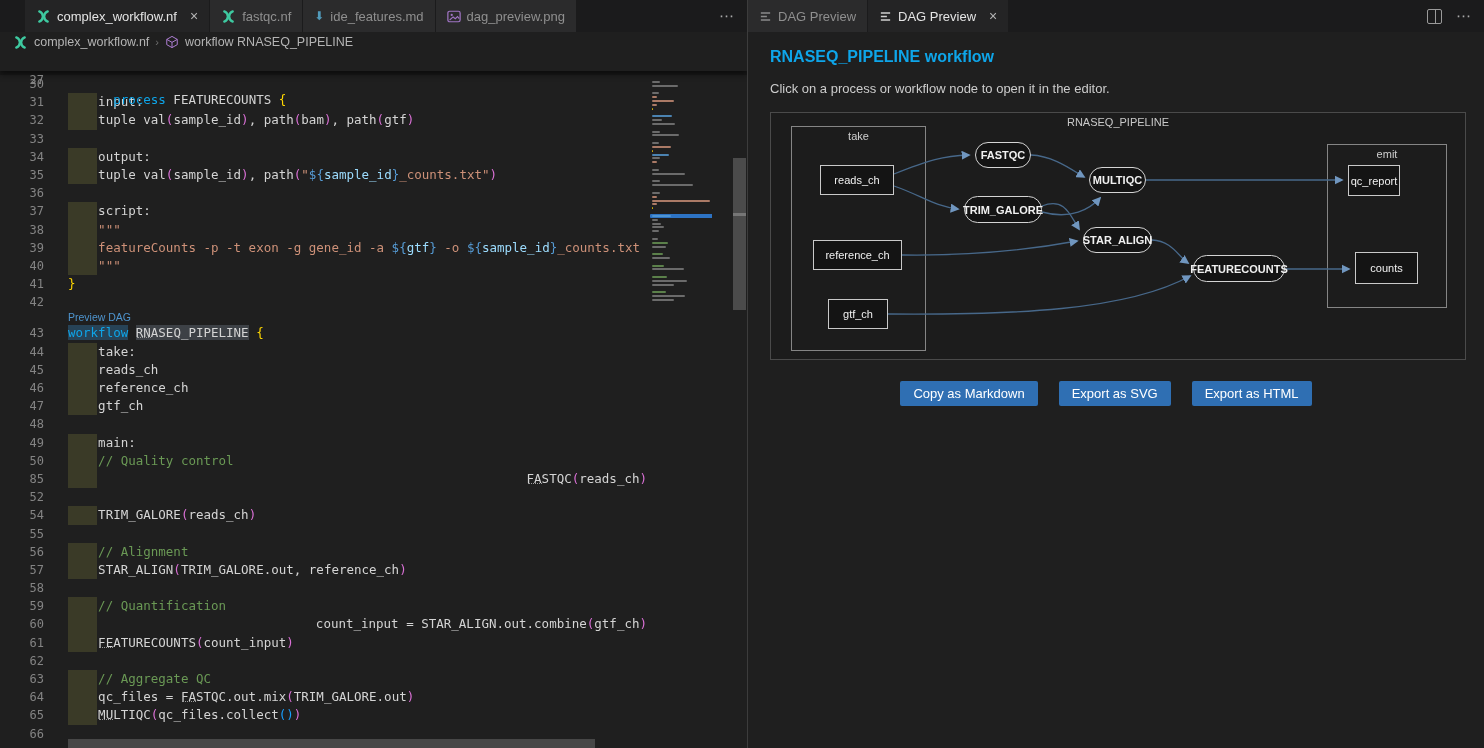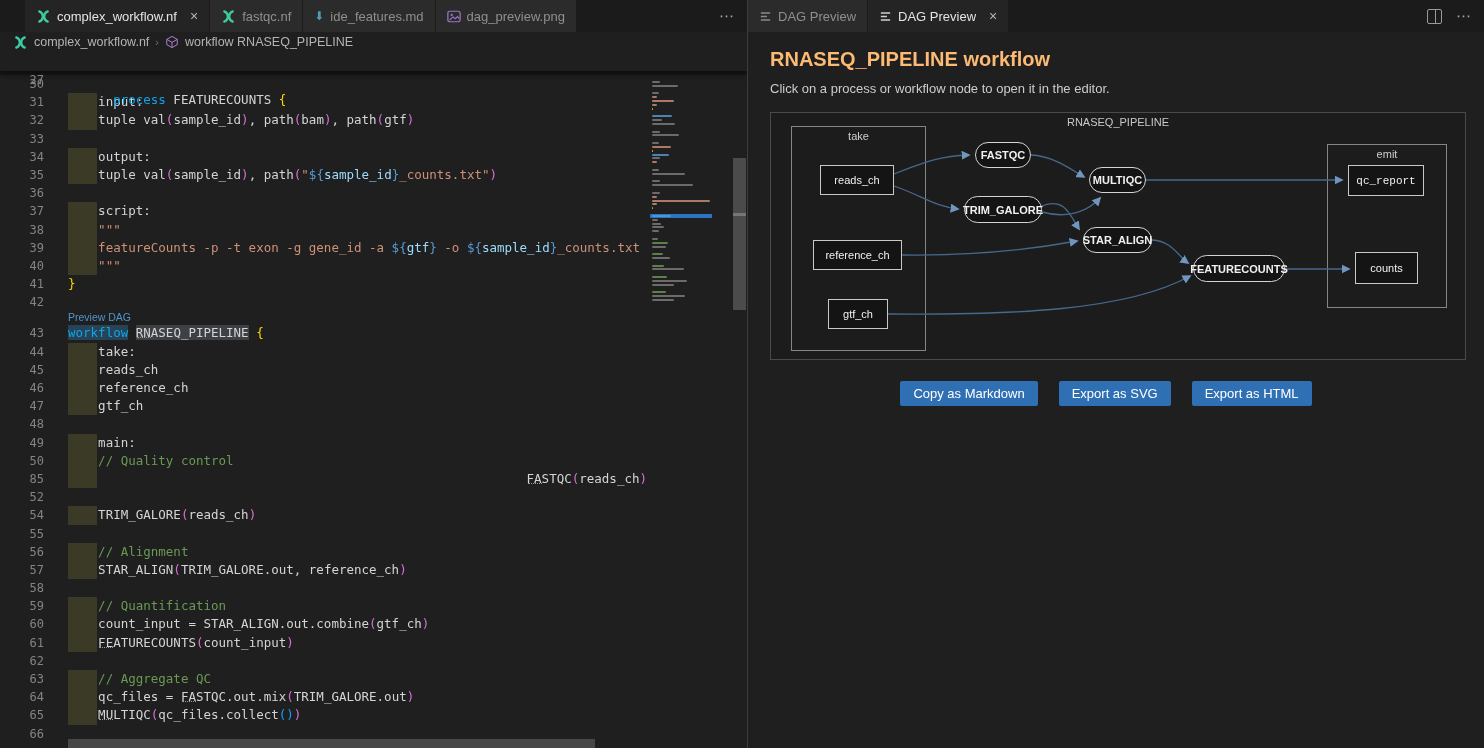--- a/index.html
+++ b/index.html
@@ -45,21 +45,21 @@
   .stickystrip{position:absolute;left:0;top:19px;right:0;height:4px;background:#191919;z-index:5;}
   
   .minimap{position:absolute;left:650px;top:2px;width:62px;bottom:12px;overflow:hidden;}
   .mm-bar{position:absolute;height:2px;border-radius:1px;}
   .vthumb{position:absolute;left:733px;top:106px;width:13px;height:152px;background:#4b4b4b;cursor:pointer;}
   .vmark{position:absolute;left:733px;top:161px;width:13px;height:3px;background:#9b9b9b;opacity:.55;}
   .hthumb{position:absolute;left:68px;bottom:0;width:527px;height:9px;background:#474747;cursor:pointer;}
   .group-divider{position:absolute;left:747px;top:0;width:1px;height:748px;background:#3c3c3c;}
   
   .panel{position:absolute;left:748px;top:32px;width:736px;height:716px;background:#1f1f1f;}
-  .panel-title{position:absolute;left:22px;top:16px;font-size:20px;font-weight:bold;color:#fdba74;}
+  .panel-title{position:absolute;left:22px;top:16px;font-size:16px;font-weight:bold;color:#0ea5e9;}
   .panel-sub{position:absolute;left:22px;top:49px;font-size:13px;color:#cccccc;}
   .dag{position:absolute;left:22px;top:80px;width:694px;height:246px;border:1px solid #4a4a4a;background:#1c1c1c;}
   .dag-title{position:absolute;top:3px;left:0;right:0;text-align:center;font-size:11px;color:#c9c9c9;}
   .dag svg{position:absolute;left:0;top:0;z-index:1;}
   .dag-group{position:absolute;border:1px solid #858585;z-index:0;}
   .dag-group .glabel{position:absolute;top:3px;left:0;right:0;text-align:center;font-size:11px;color:#cfcfcf;}
   .dag-node{position:absolute;display:flex;align-items:center;justify-content:center;z-index:2;
             background:#141414;color:#f0f0f0;font-size:11px;cursor:pointer;box-sizing:border-box;}
   .dag-node.channel{border:1.4px solid #c9c9c9;}
   .dag-node.process{border:1.8px solid #d4d4d4;border-radius:14px;font-weight:bold;font-size:11px;}
@@ -165,21 +165,21 @@
         <div class="row"><span class="gutter">49</span><span class="content ind" style="display: block;"><span class="tk-pl">    main:</span></span></div>
         <div class="row"><span class="gutter">50</span><span class="content ind" style="display: block;"><span class="tk-cmt">    // Quality control</span></span></div>
         <div class="row"><span class="gutter">85</span><span class="content ind" style="display: block; text-align: right;"><span class="tk-pl">    </span><span class="tk-pl hint">FASTQC</span><span class="tk-b2">(</span><span class="tk-pl">reads_ch</span><span class="tk-b2">)</span></span></div>
         <div class="row"><span class="gutter">52</span><span class="content" style="display: block;"></span></div>
         <div class="row"><span class="gutter">54</span><span class="content ind" style="display: block;"><span class="tk-pl">    TRIM_GALORE</span><span class="tk-b2">(</span><span class="tk-pl">reads_ch</span><span class="tk-b2">)</span></span></div>
         <div class="row"><span class="gutter">55</span><span class="content" style="display: block;"></span></div>
         <div class="row"><span class="gutter">56</span><span class="content ind" style="display: block;"><span class="tk-cmt">    // Alignment</span></span></div>
         <div class="row"><span class="gutter">57</span><span class="content ind" style="display: block;"><span class="tk-pl">    STAR_ALIGN</span><span class="tk-b2">(</span><span class="tk-pl">TRIM_GALORE.out, reference_ch</span><span class="tk-b2">)</span></span></div>
         <div class="row"><span class="gutter">58</span><span class="content" style="display: block;"></span></div>
         <div class="row"><span class="gutter">59</span><span class="content ind" style="display: block;"><span class="tk-cmt">    // Quantification</span></span></div>
-        <div class="row"><span class="gutter">60</span><span class="content ind" style="display: block;"><span class="tk-pl">    count_input = STAR_ALIGN.out.combine</span><span class="tk-b2">(</span><span class="tk-pl">gtf_ch</span><span class="tk-b2">)</span></span></div>
+        <div class="row"><span class="gutter">60</span><span class="content ind" style="display: block; text-align: right;"><span class="tk-pl">    count_input = STAR_ALIGN.out.combine</span><span class="tk-b2">(</span><span class="tk-pl">gtf_ch</span><span class="tk-b2">)</span></span></div>
         <div class="row"><span class="gutter">61</span><span class="content ind" style="display: block;"><span class="tk-pl">    </span><span class="tk-pl hint">FEATURECOUNTS</span><span class="tk-b2">(</span><span class="tk-pl">count_input</span><span class="tk-b2">)</span></span></div>
         <div class="row"><span class="gutter">62</span><span class="content" style="display: block;"></span></div>
         <div class="row"><span class="gutter">63</span><span class="content ind" style="display: block;"><span class="tk-cmt">    // Aggregate QC</span></span></div>
         <div class="row"><span class="gutter">64</span><span class="content ind" style="display: block;"><span class="tk-pl">    qc_files = </span><span class="tk-pl hint">FASTQC</span><span class="tk-pl">.out.mix</span><span class="tk-b2">(</span><span class="tk-pl">TRIM_GALORE.out</span><span class="tk-b2">)</span></span></div>
         <div class="row"><span class="gutter">65</span><span class="content ind" style="display: block;"><span class="tk-pl">    </span><span class="tk-pl hint">MULTIQC</span><span class="tk-b2">(</span><span class="tk-pl">qc_files.collect</span><span class="tk-b3">()</span><span class="tk-b2">)</span></span></div>
         <div class="row"><span class="gutter">66</span><span class="content" style="display: block;"></span></div>
       </div>
     <div class="minimap" id="minimap">
         <div class="mm-bar" style="top: 0px; left: 2px; width: 31.68px; background: rgb(106, 153, 85); opacity: 0.8;"></div>
         <div class="mm-bar" style="top: 3.83px; left: 2px; width: 24.48px; background: rgb(106, 153, 85); opacity: 0.8;"></div>
@@ -290,21 +290,21 @@
           <path d="M271,93 C294,84 299,102 308,116" fill="none" stroke="#47688a" stroke-width="1.3" marker-end="url(#arr)"></path>
           <path d="M131,142 C200,143 263,136 306,128" fill="none" stroke="#47688a" stroke-width="1.3" marker-end="url(#arr)"></path>
           <path d="M381,127 C401,128 407,143 417,150" fill="none" stroke="#47688a" stroke-width="1.3" marker-end="url(#arr)"></path>
           <path d="M117,201 C240,202 356,198 419,163" fill="none" stroke="#47688a" stroke-width="1.3" marker-end="url(#arr)"></path>
           <path d="M514,156 C538,156 556,156 578,156" fill="none" stroke="#47688a" stroke-width="1.3" marker-end="url(#arr)"></path>
           <path d="M375,67 C440,67 505,67 571,67" fill="none" stroke="#47688a" stroke-width="1.3" marker-end="url(#arr)"></path>
         </svg>
         <div class="dag-node channel" style="left: 49px; top: 52px; width: 74px; height: 30px;">reads_ch</div>
         <div class="dag-node channel" style="left: 42px; top: 127px; width: 89px; height: 30px;">reference_ch</div>
         <div class="dag-node channel" style="left: 57px; top: 186px; width: 60px; height: 30px;">gtf_ch</div>
-        <div class="dag-node channel" style="left: 577px; top: 52px; width: 76px; height: 31px; font-family: Liberation Mono, monospace;">qc_report</div>
+        <div class="dag-node channel" style="left: 577px; top: 52px; width: 52px; height: 31px;">qc_report</div>
         <div class="dag-node channel" style="left: 584px; top: 139px; width: 63px; height: 32px;">counts</div>
         <div class="dag-node process" style="left: 204px; top: 29px; width: 56px; height: 26px;">FASTQC</div>
         <div class="dag-node process" style="left: 193px; top: 83px; width: 78px; height: 27px;">TRIM_GALORE</div>
         <div class="dag-node process" style="left: 318px; top: 54px; width: 57px; height: 26px;">MULTIQC</div>
         <div class="dag-node process" style="left: 312px; top: 114px; width: 69px; height: 26px;">STAR_ALIGN</div>
         <div class="dag-node process" style="left: 422px; top: 142px; width: 92px; height: 27px;">FEATURECOUNTS</div>
       </div>
     <div class="btn-row" id="btn-row">
         <button class="btn">Copy as Markdown</button>
         <button class="btn">Export as SVG</button>

